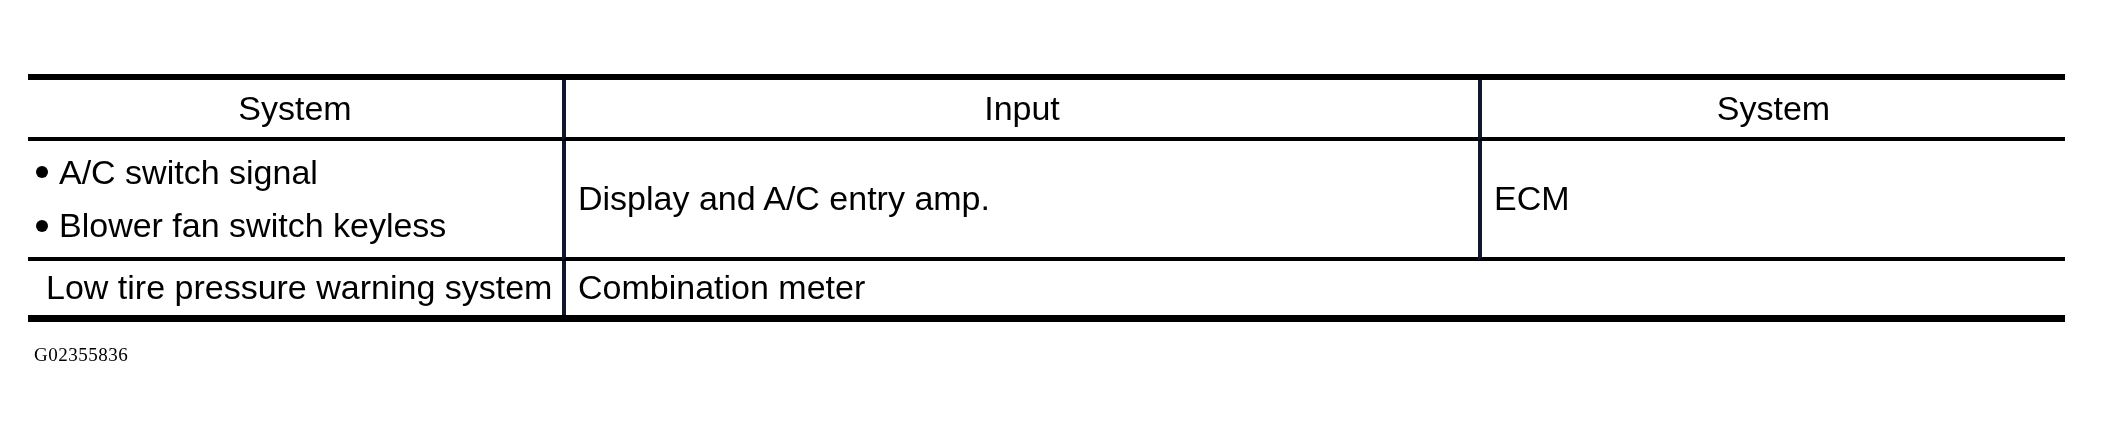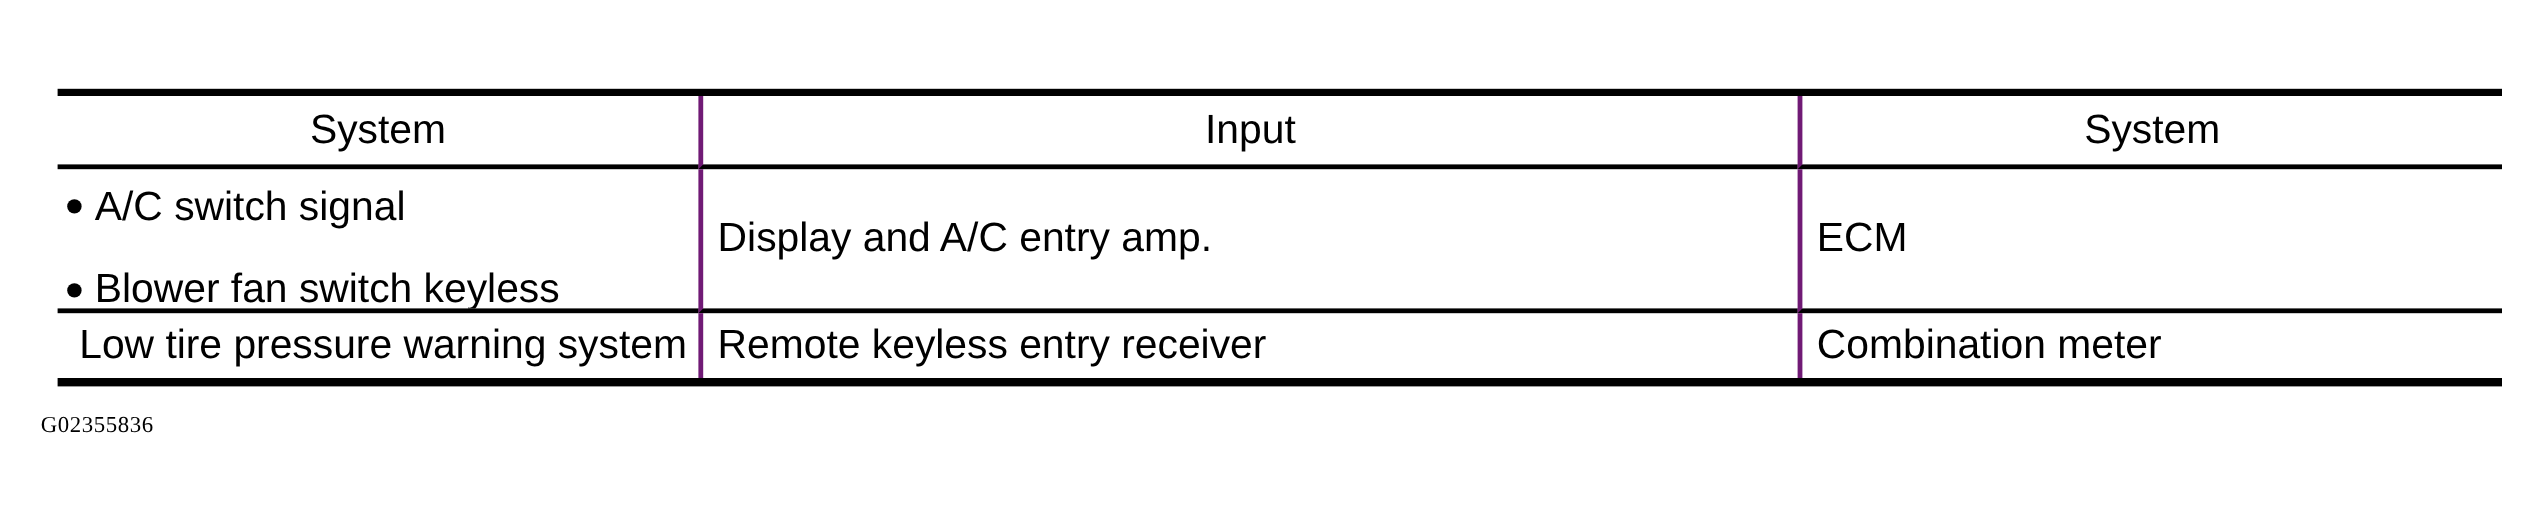--- a/index.html
+++ b/index.html
@@ -10,55 +10,54 @@
   body {
     position: relative;
     width: 2114px;
     height: 442px;
     font-family: "Liberation Sans", sans-serif;
     color: #000000;
     overflow: hidden;
   }
   .doc-table {
     position: absolute;
-    left: 48px;
+    left: 28px;
     top: 74px;
     width: 2037px;
     border-top: 6px solid #000000;
     border-bottom: 7px solid #000000;
     display: grid;
     grid-template-columns: 534px 916px 587px;
     grid-template-rows: 61px 120px 54px;
   }
   .cell {
     box-sizing: border-box;
     display: flex;
     align-items: center;
     font-size: 34px;
     line-height: 1.15;
     white-space: nowrap;
     overflow: hidden;
   }
   .head { justify-content: center; }
   .hline { border-bottom: 4px solid #000000; }      
-  .vline { border-left: 4px solid #701a75; }        
+  .vline { border-left: 4px solid #0f172a; }        
   .body-c1 { padding-left: 18px; }
   .body-c2, .body-c3 { padding-left: 12px; }
   .syslist {
     flex-direction: column;
     align-items: stretch;
     justify-content: center;
     gap: 14px;
     padding-left: 8px;
   }
   .bullet-item {
     display: flex;
     align-items: center;
     gap: 11px;
-    margin-top: 16px;
   }
   .bullet {
     width: 12px;
     height: 12px;
     border-radius: 50%;
     background: #000000;
     flex: 0 0 auto;
   }
   .figure-id {
     position: absolute;
@@ -97,22 +96,19 @@
   <div class="cell hline vline body-c2">
     <span>Display and A/C entry amp.</span>
   </div>
   <div class="cell hline vline body-c3">
     <span>ECM</span>
   </div>
 
   <div class="cell body-c1">
     <span>Low tire pressure warning system</span>
   </div>
-  <div class="cell vline body-c2">
-    <span>Remote keyless entry receiver</span>
-  </div>
   <div class="cell vline body-c3">
     <span>Combination meter</span>
   </div>
 
 </div>
 
 <div class="figure-id">G02355836</div>
 
 </body></html>

